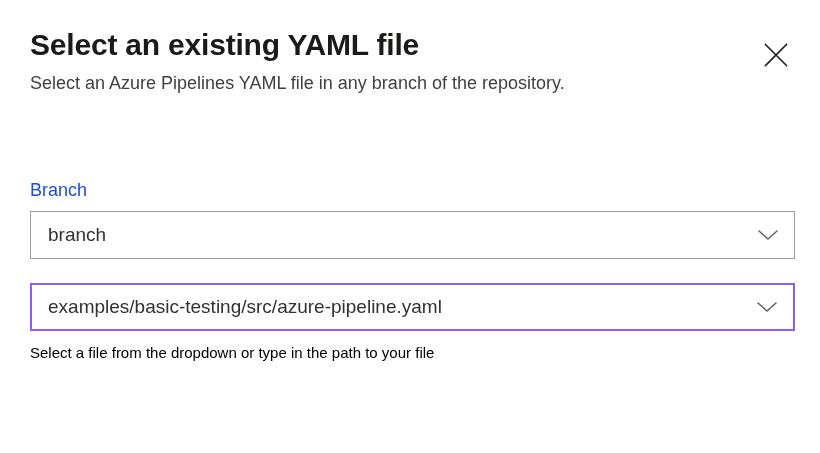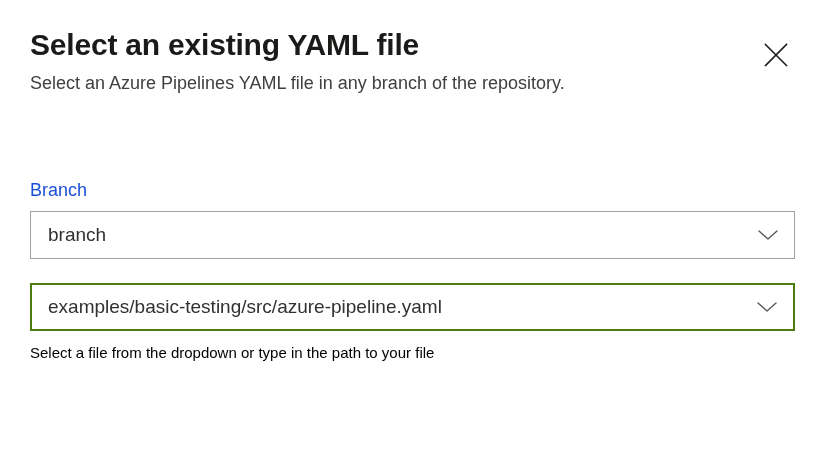--- a/index.html
+++ b/index.html
@@ -95,21 +95,21 @@
     width: 765px;
     height: 48px;
     box-sizing: border-box;
     background: #ffffff;
     border: 1px solid #a19f9d;
     display: flex;
     align-items: center;
     cursor: text;
   }
   .combo.focused {
-    border: 2px solid #4d7c0f;
+    border: 2px solid #8b5cf6;
   }
   .combo-value {
     flex: 1 1 auto;
     padding-left: 17px;
     font-size: 19px;
     line-height: 24px;
     color: #323130;
     font-weight: 400;
     white-space: nowrap;
     overflow: hidden;

